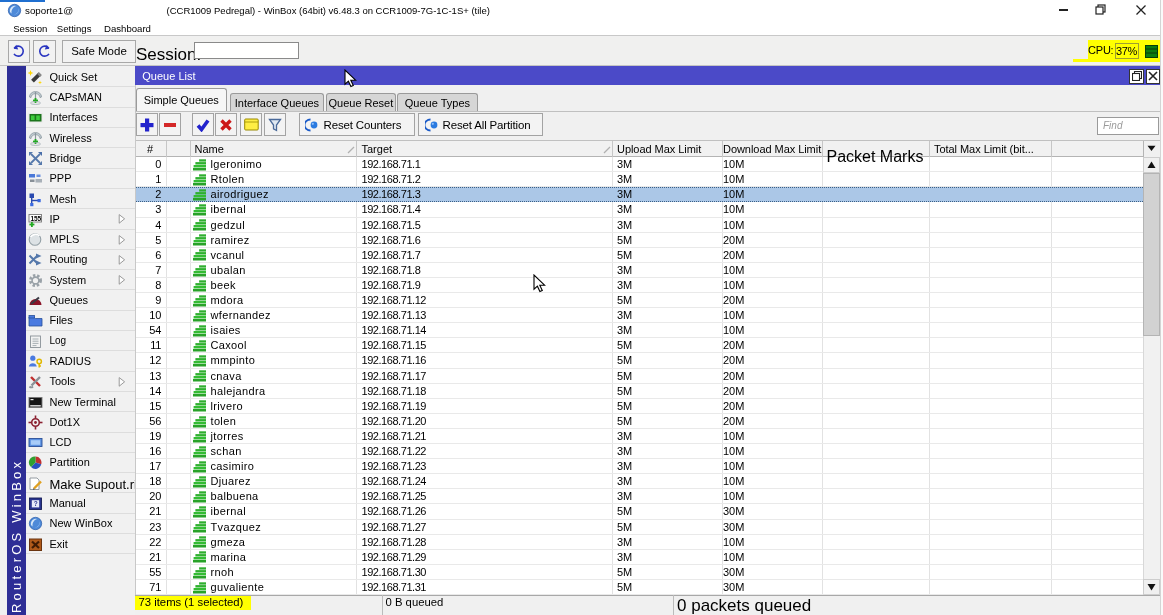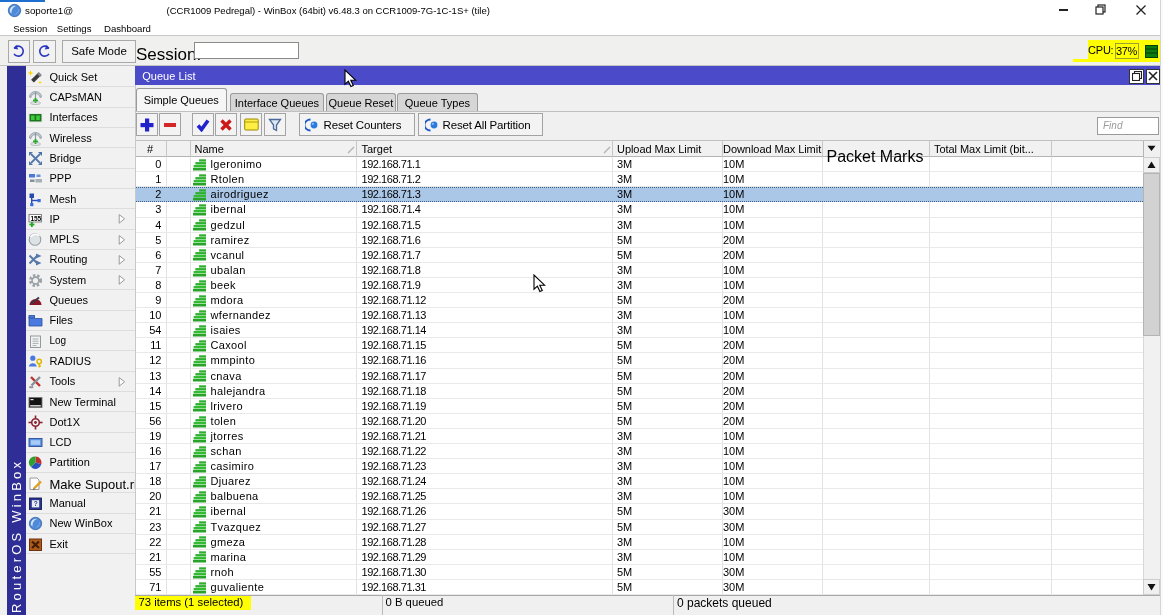--- a/index.html
+++ b/index.html
@@ -698,19 +698,19 @@
 <div class="ab" style="left:1143px;top:579px;width:17px;height:16px;background:#f0f0f0;border:1px solid #cdcdcd"></div>
 <svg class="ab" style="left:1147px;top:583px" width="9" height="8" viewBox="0 0 9 8">
     <path d="M0.5 1 L8.5 1 L4.5 7.5 Z" fill="#111"></path>
   </svg>
 <div class="ab" style="left:135px;top:595px;width:1028px;height:20px;background:#f0f0f0;border-top:1px solid #a8a8a8"></div>
 <div class="ab" style="left:382px;top:595px;width:1px;height:20px;background:#bbb"></div>
 <div class="ab" style="left:672.5px;top:595px;width:1px;height:20px;background:#bbb"></div>
 <div class="ab" style="left:135px;top:595.5px;width:116px;height:14px;background:#ffff00"></div>
 <div class="ab" style="left:138.5px;top:596px;font-size:11.3px">73 items (1 selected)</div>
 <div class="ab" style="left:385.5px;top:596px;font-size:11.3px">0 B queued</div>
-<div class="ab" style="left:677px;top:596px;font-size:12px">0 packets queued</div>
+<div class="ab" style="left:677px;top:596px;font-size:17px">0 packets queued</div>
 <div class="ab" style="left:1160px;top:0;width:3px;height:615px;background:#fafafa;border-left:1px solid #d4d4d4"></div>
 <svg class="ab" style="left:343.5px;top:69px;z-index:50" width="13" height="19" viewBox="0 0 13 19">
     <path d="M1 1 L1 15.2 L4.4 12.2 L6.9 17.6 L9.3 16.5 L6.8 11.2 L11.6 11.2 Z" fill="#fff" stroke="#000" stroke-width="1.1"></path>
   </svg>
 <svg class="ab" style="left:533px;top:274px;z-index:50" width="13" height="19" viewBox="0 0 13 19">
     <path d="M1 1 L1 15.2 L4.4 12.2 L6.9 17.6 L9.3 16.5 L6.8 11.2 L11.6 11.2 Z" fill="#fff" stroke="#000" stroke-width="1.1"></path>
   </svg>
 </body></html>

